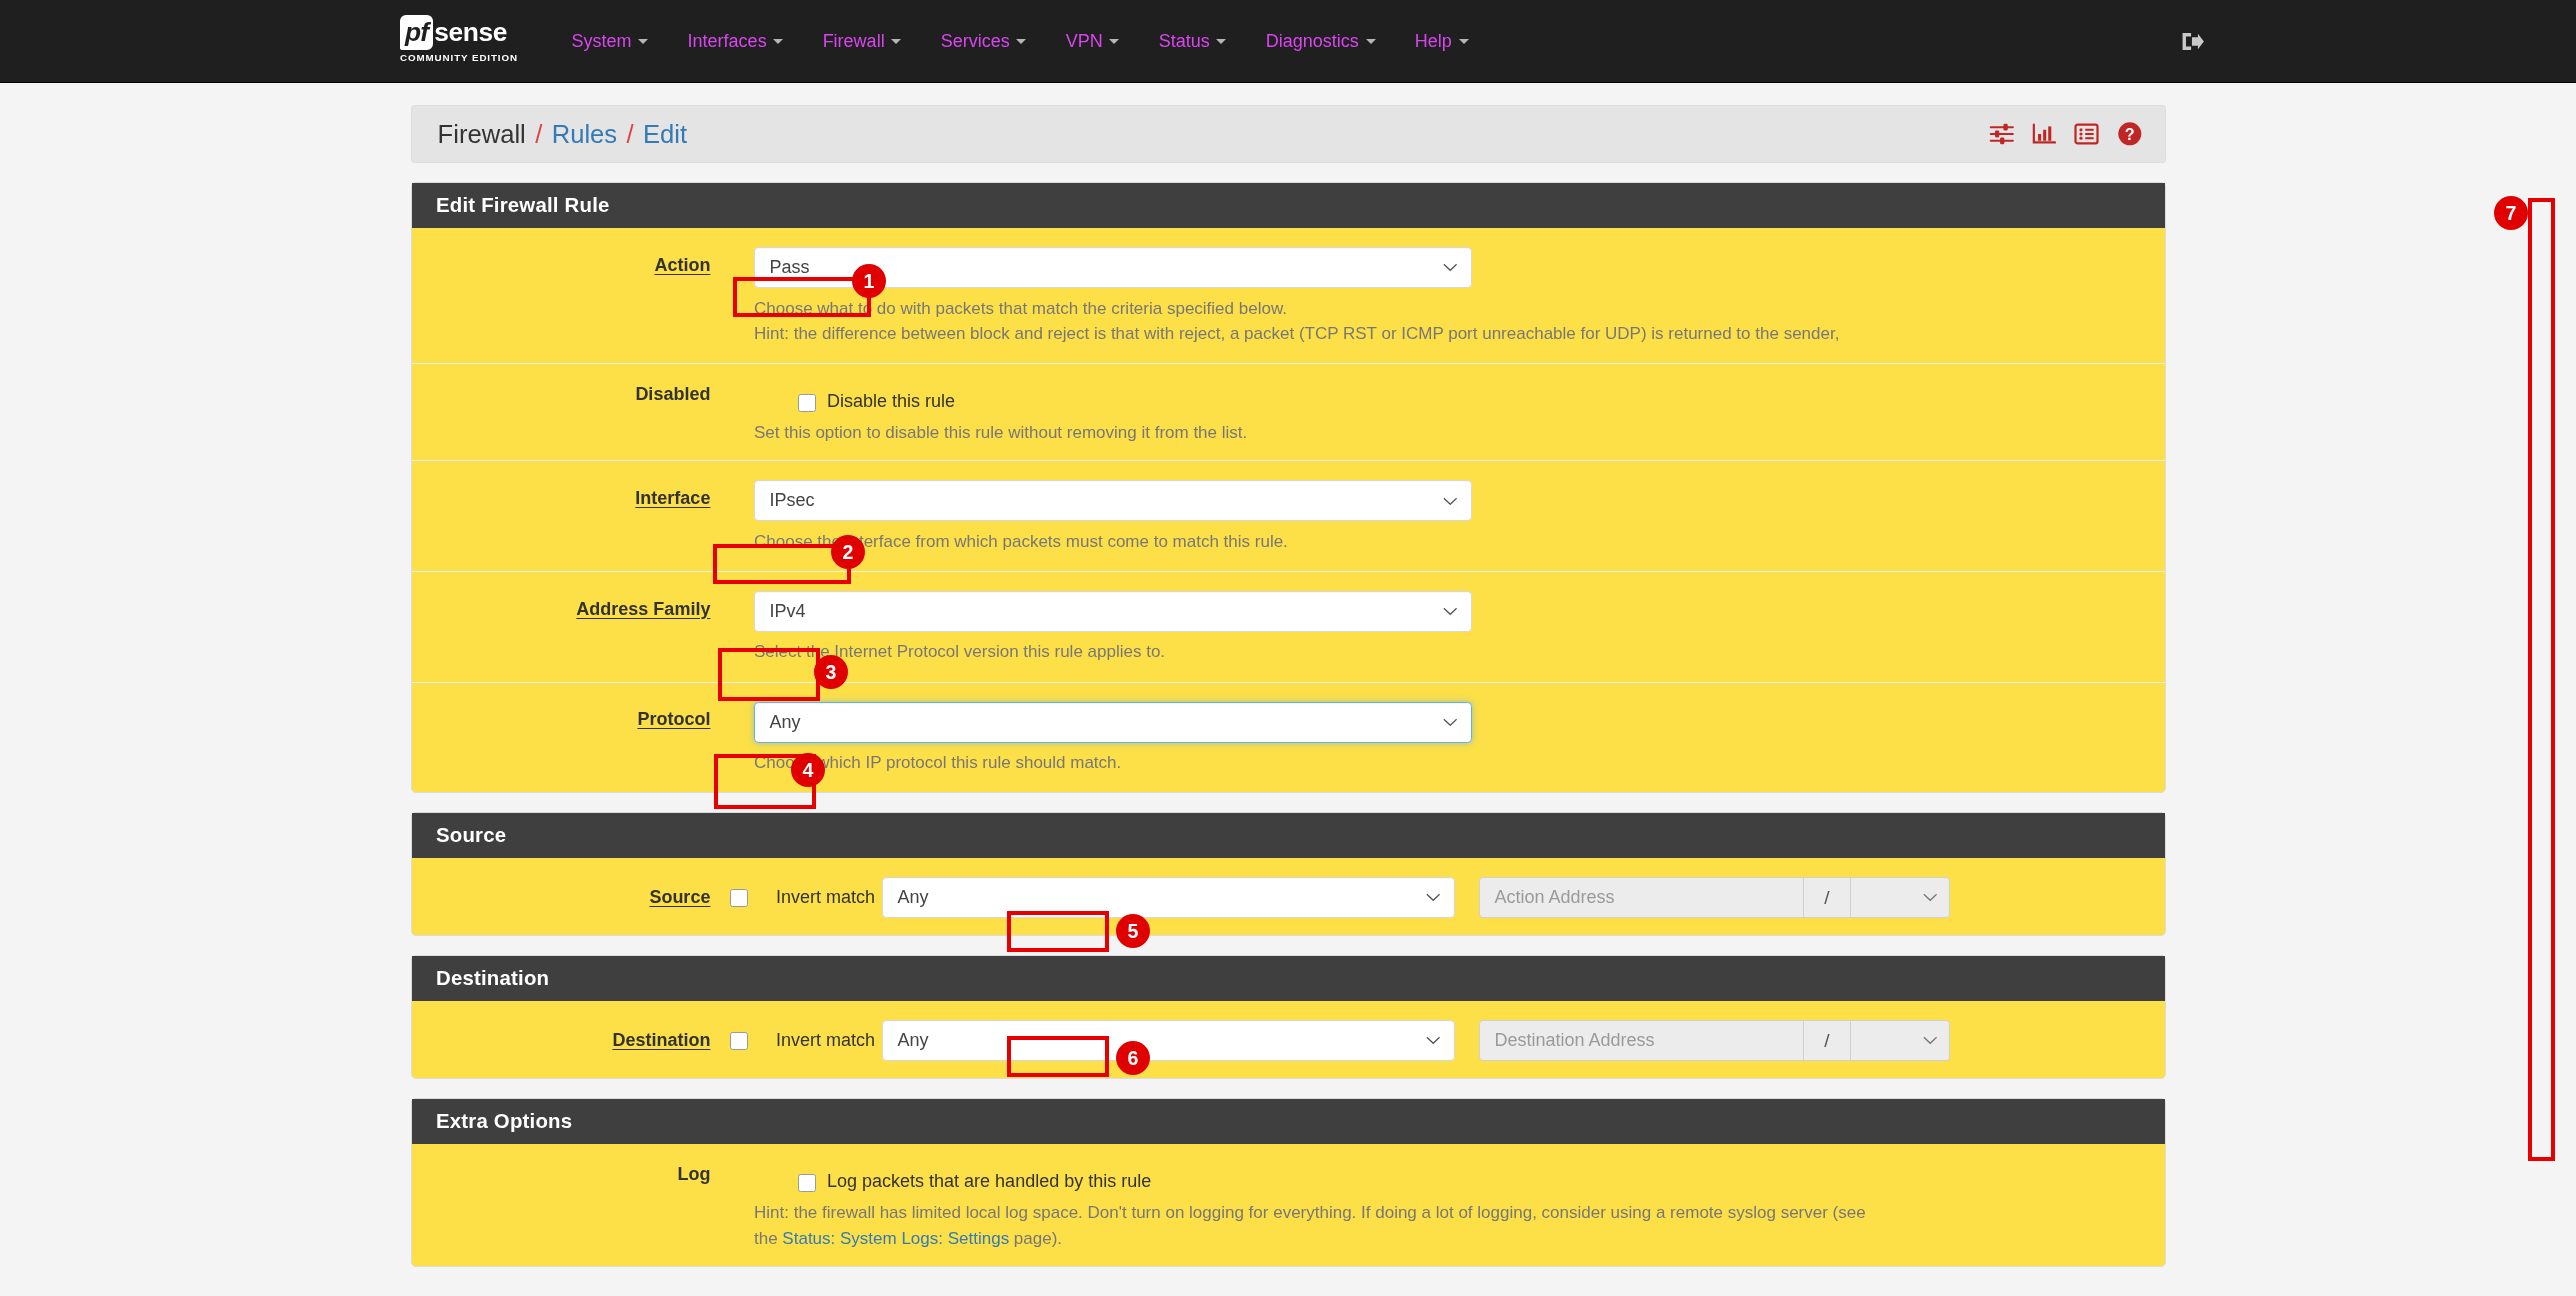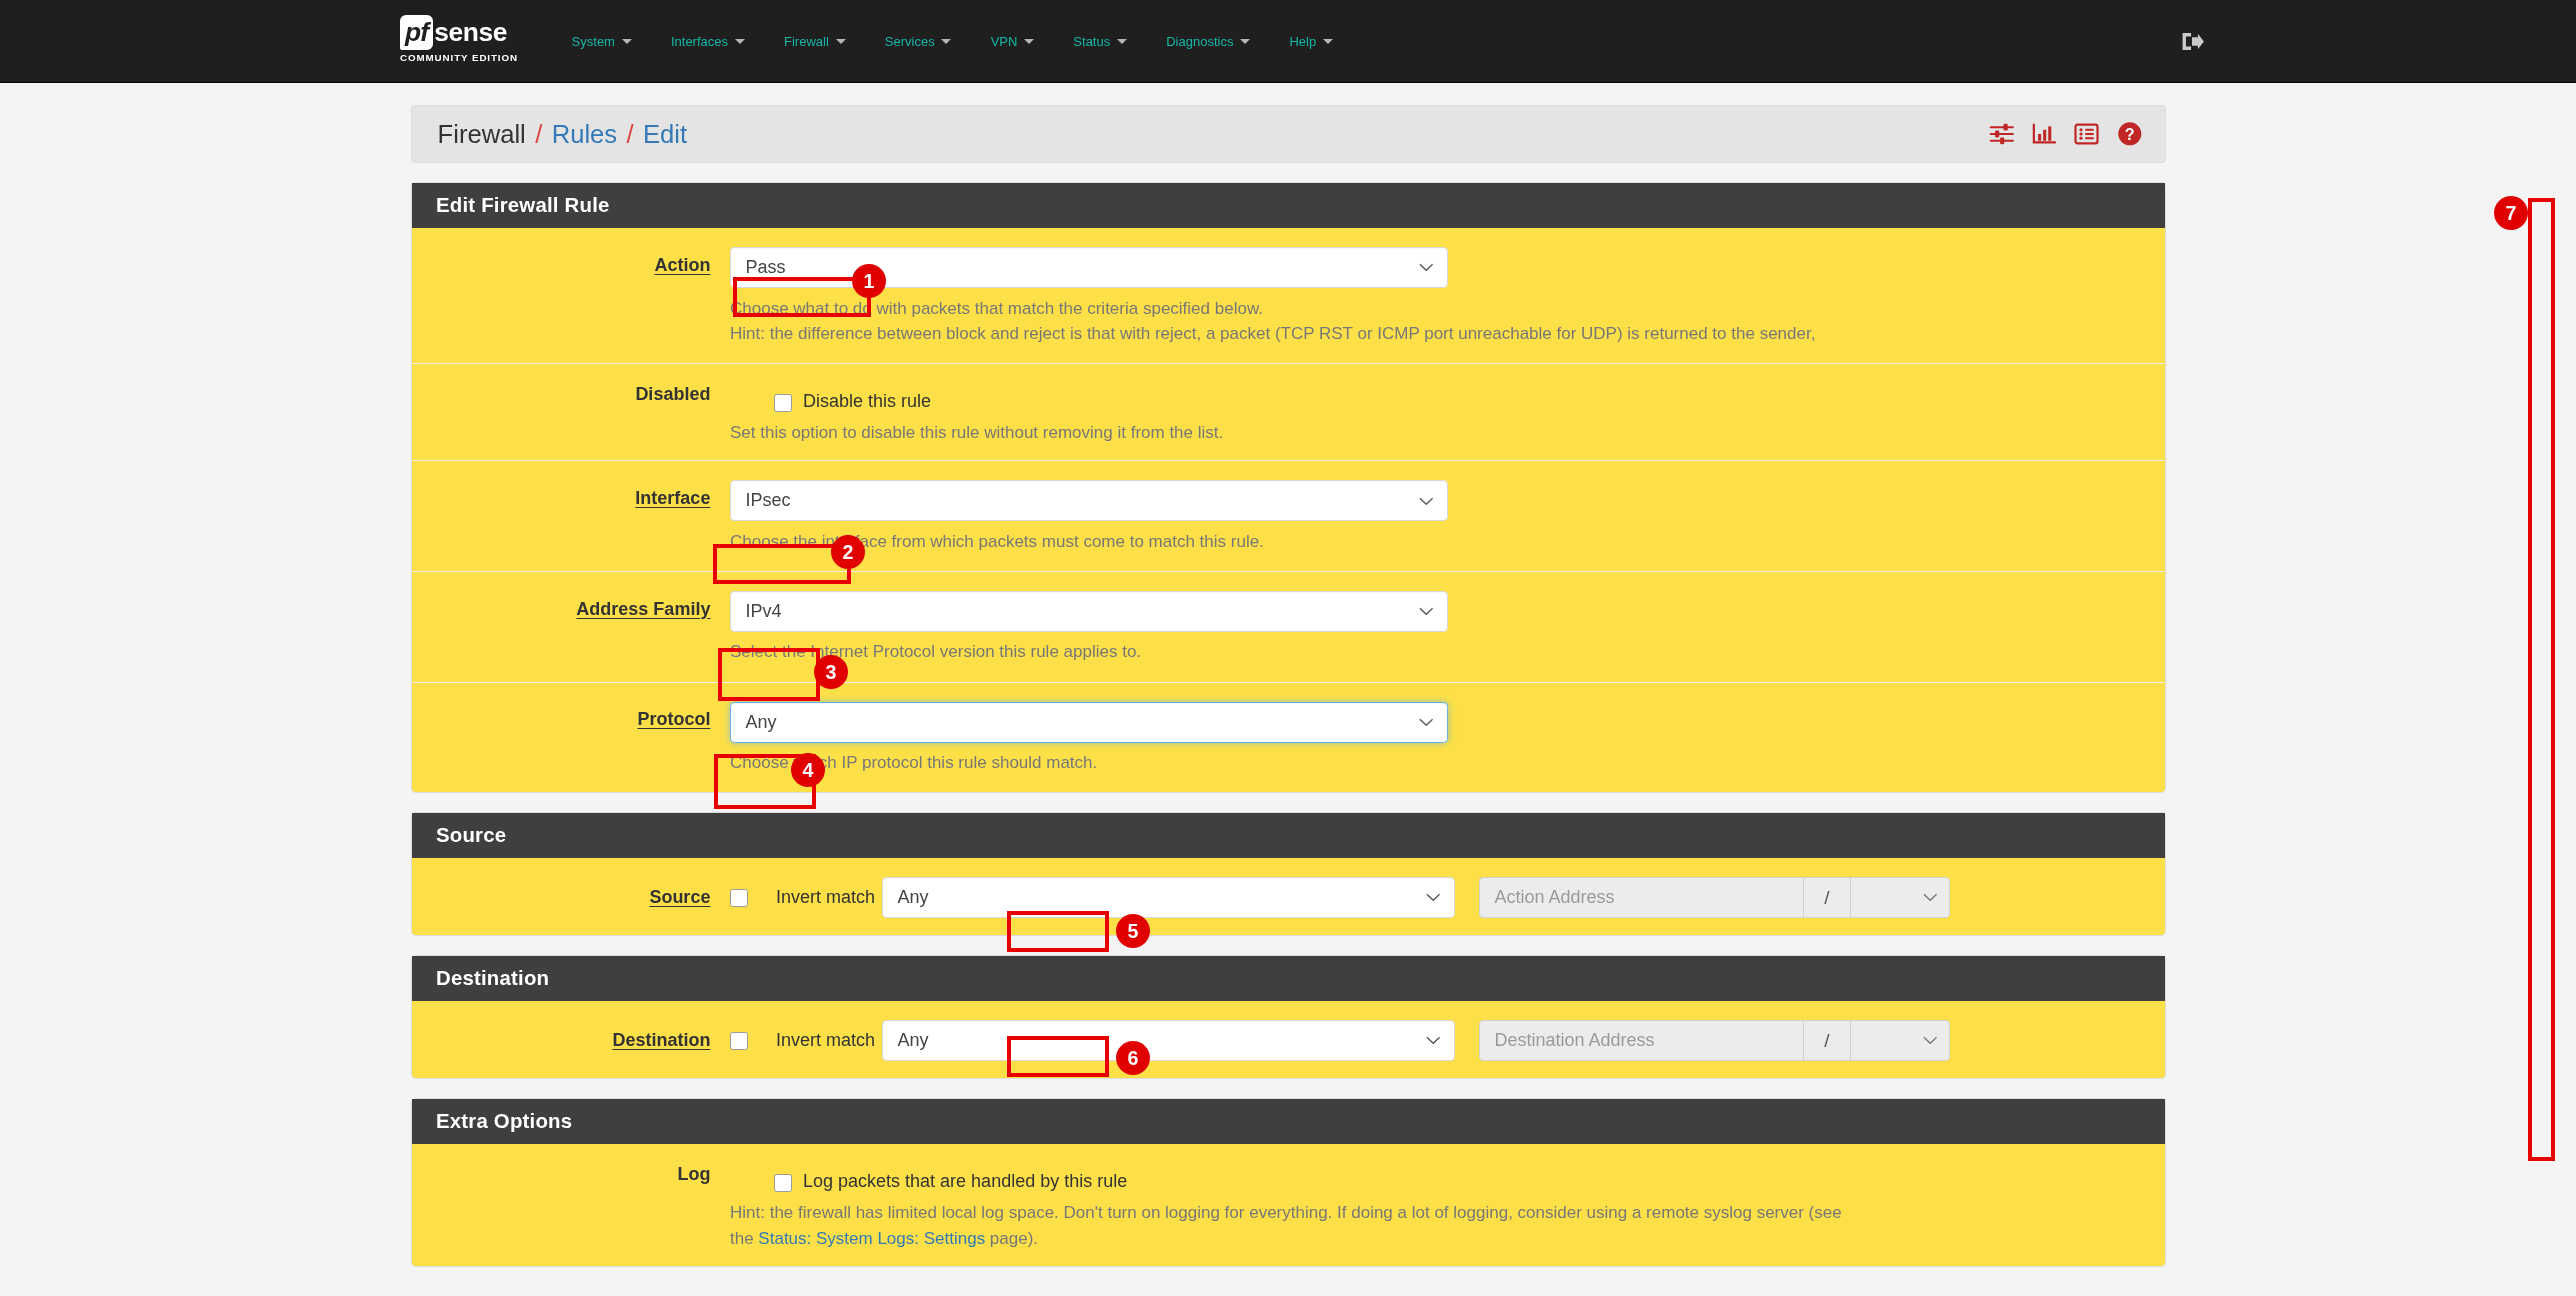--- a/index.html
+++ b/index.html
@@ -55,22 +55,22 @@
   }
   .brand-sub {
     color: #fff;
     font-size: 9.8px;
     font-weight: bold;
     letter-spacing: 0.9px;
     margin-top: 2.6px;
   }
   .nav-items { display: flex; align-items: center; height: 100%; }
   .nav-item {
-    color: #14b8a6;
-    font-size: 13px;
+    color: #d946ef;
+    font-size: 18px;
     padding: 0 19.6px;
     display: flex;
     align-items: center;
     height: 100%;
     cursor: pointer;
     white-space: nowrap;
   }
   .caret {
     display: inline-block;
     margin-left: 6.8px;
@@ -135,20 +135,21 @@
     font-weight: bold;
     padding: 11px 24px;
     letter-spacing: 0.2px;
   }
 
   .form-row {
     display: flex;
     padding: 19px 0 17px 0;
     border-bottom: 0.9px solid #f0f0f0;
     position: relative;
+    gap: 24px;
   }
   .form-row:last-child { border-bottom: none; }
   .form-row.compact { padding: 17px 0 15.3px 0; }
 
   .label-col {
     width: 318px;
     flex: none;
     text-align: right;
     padding-right: 19.6px;
     padding-top: 7.7px;

